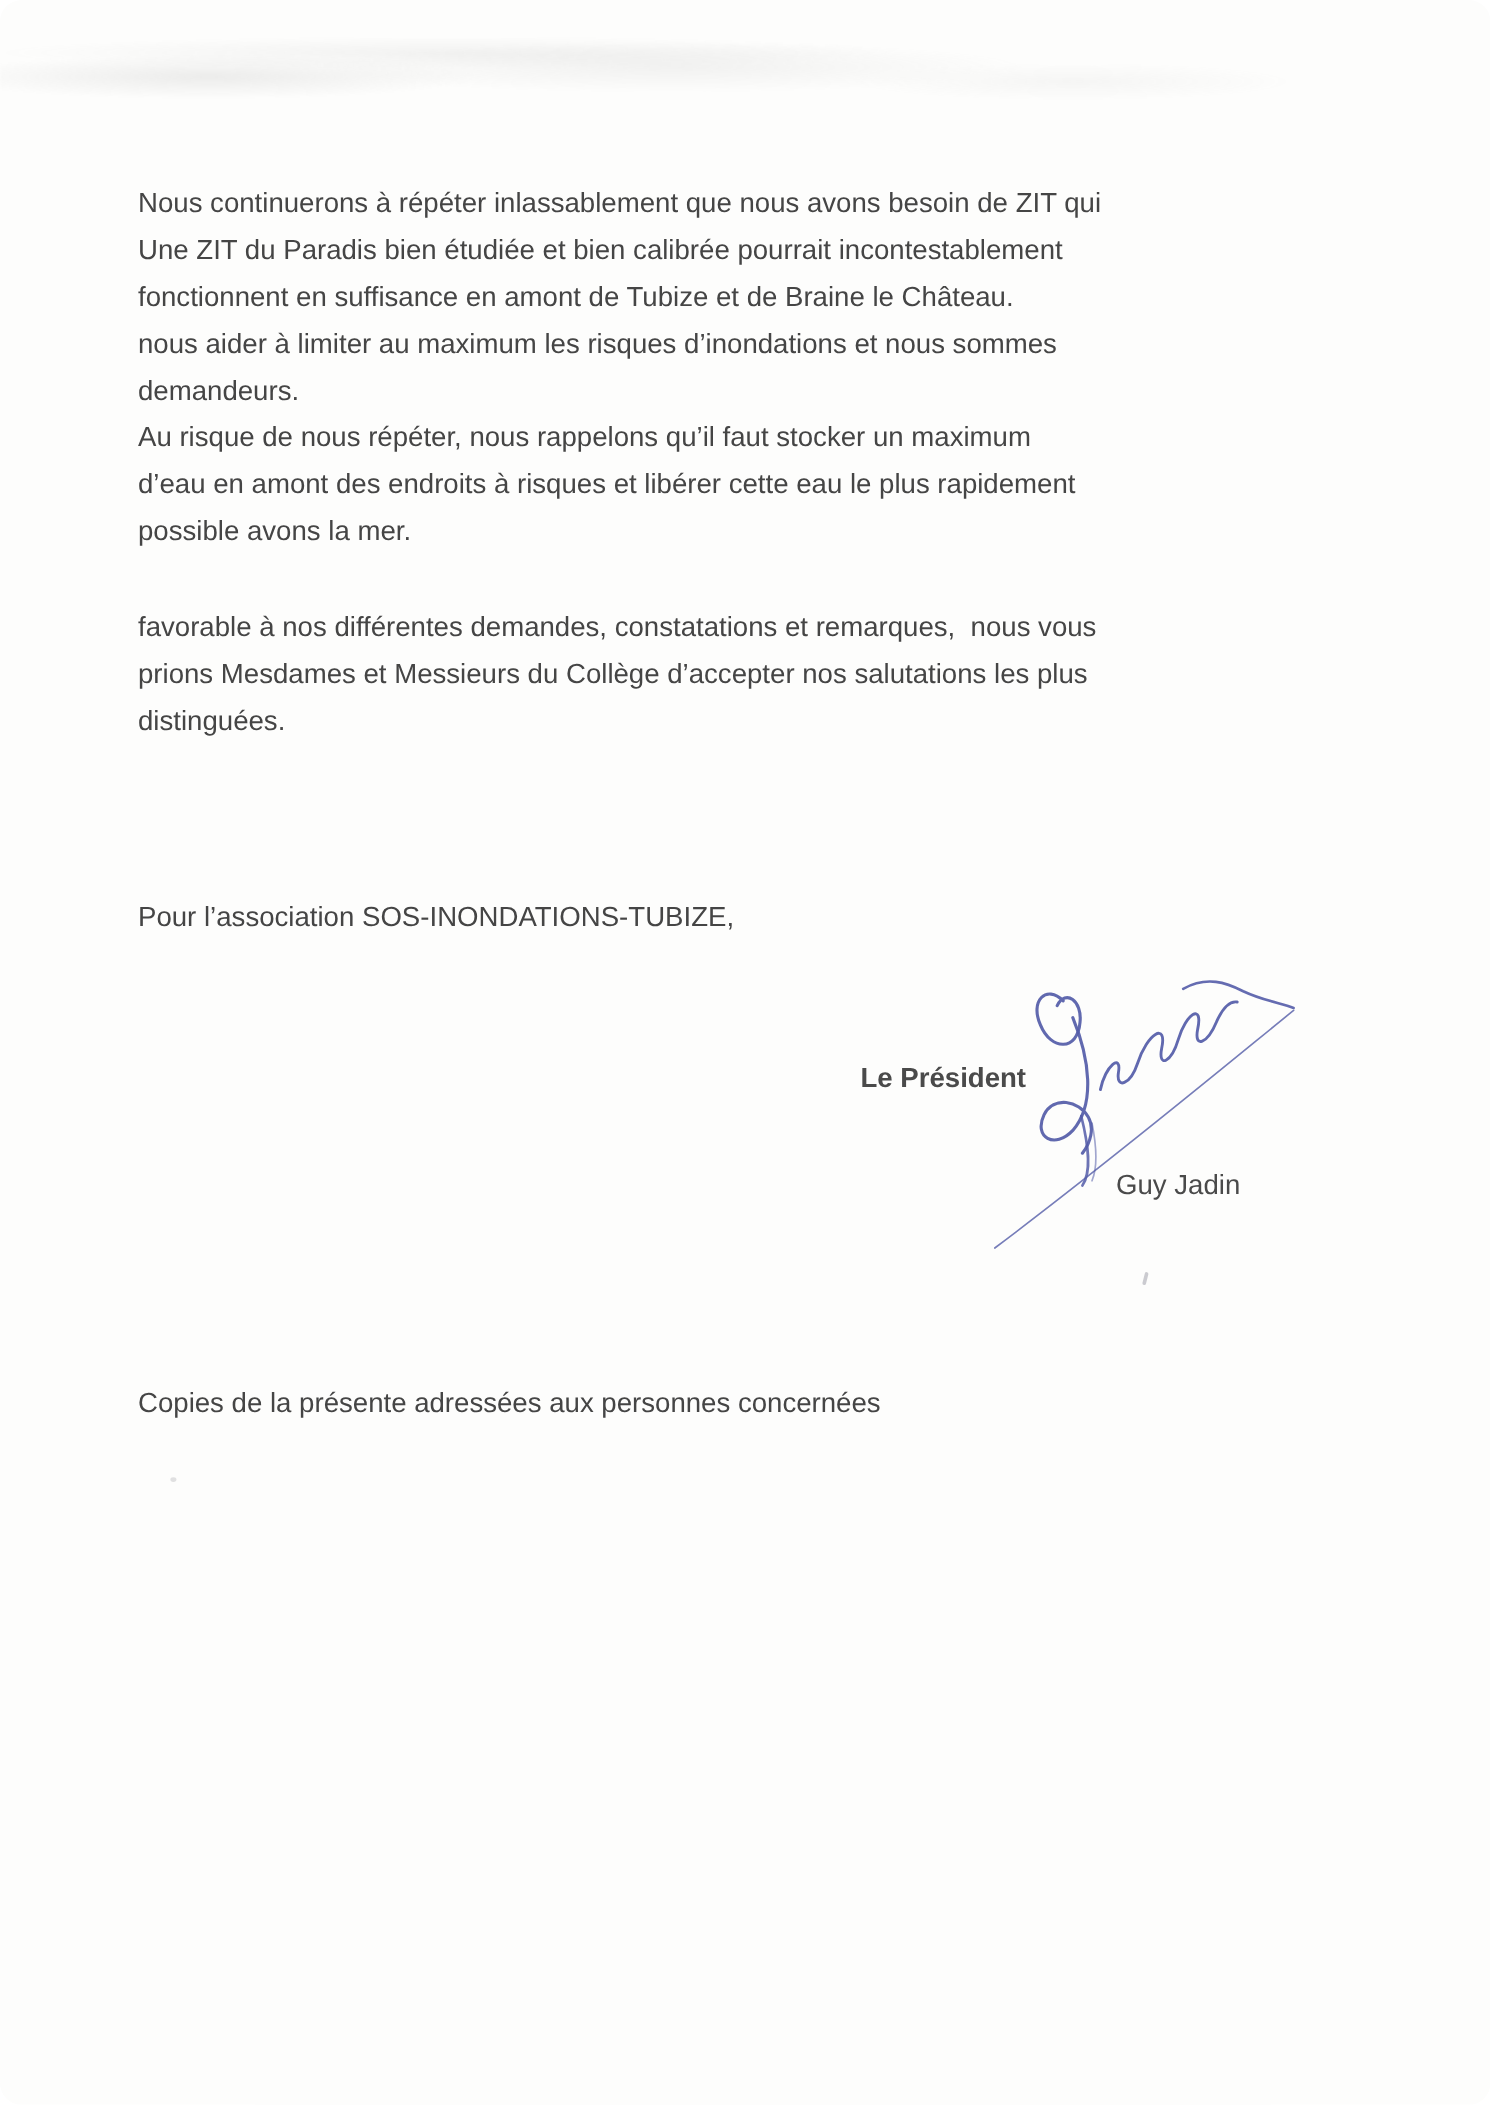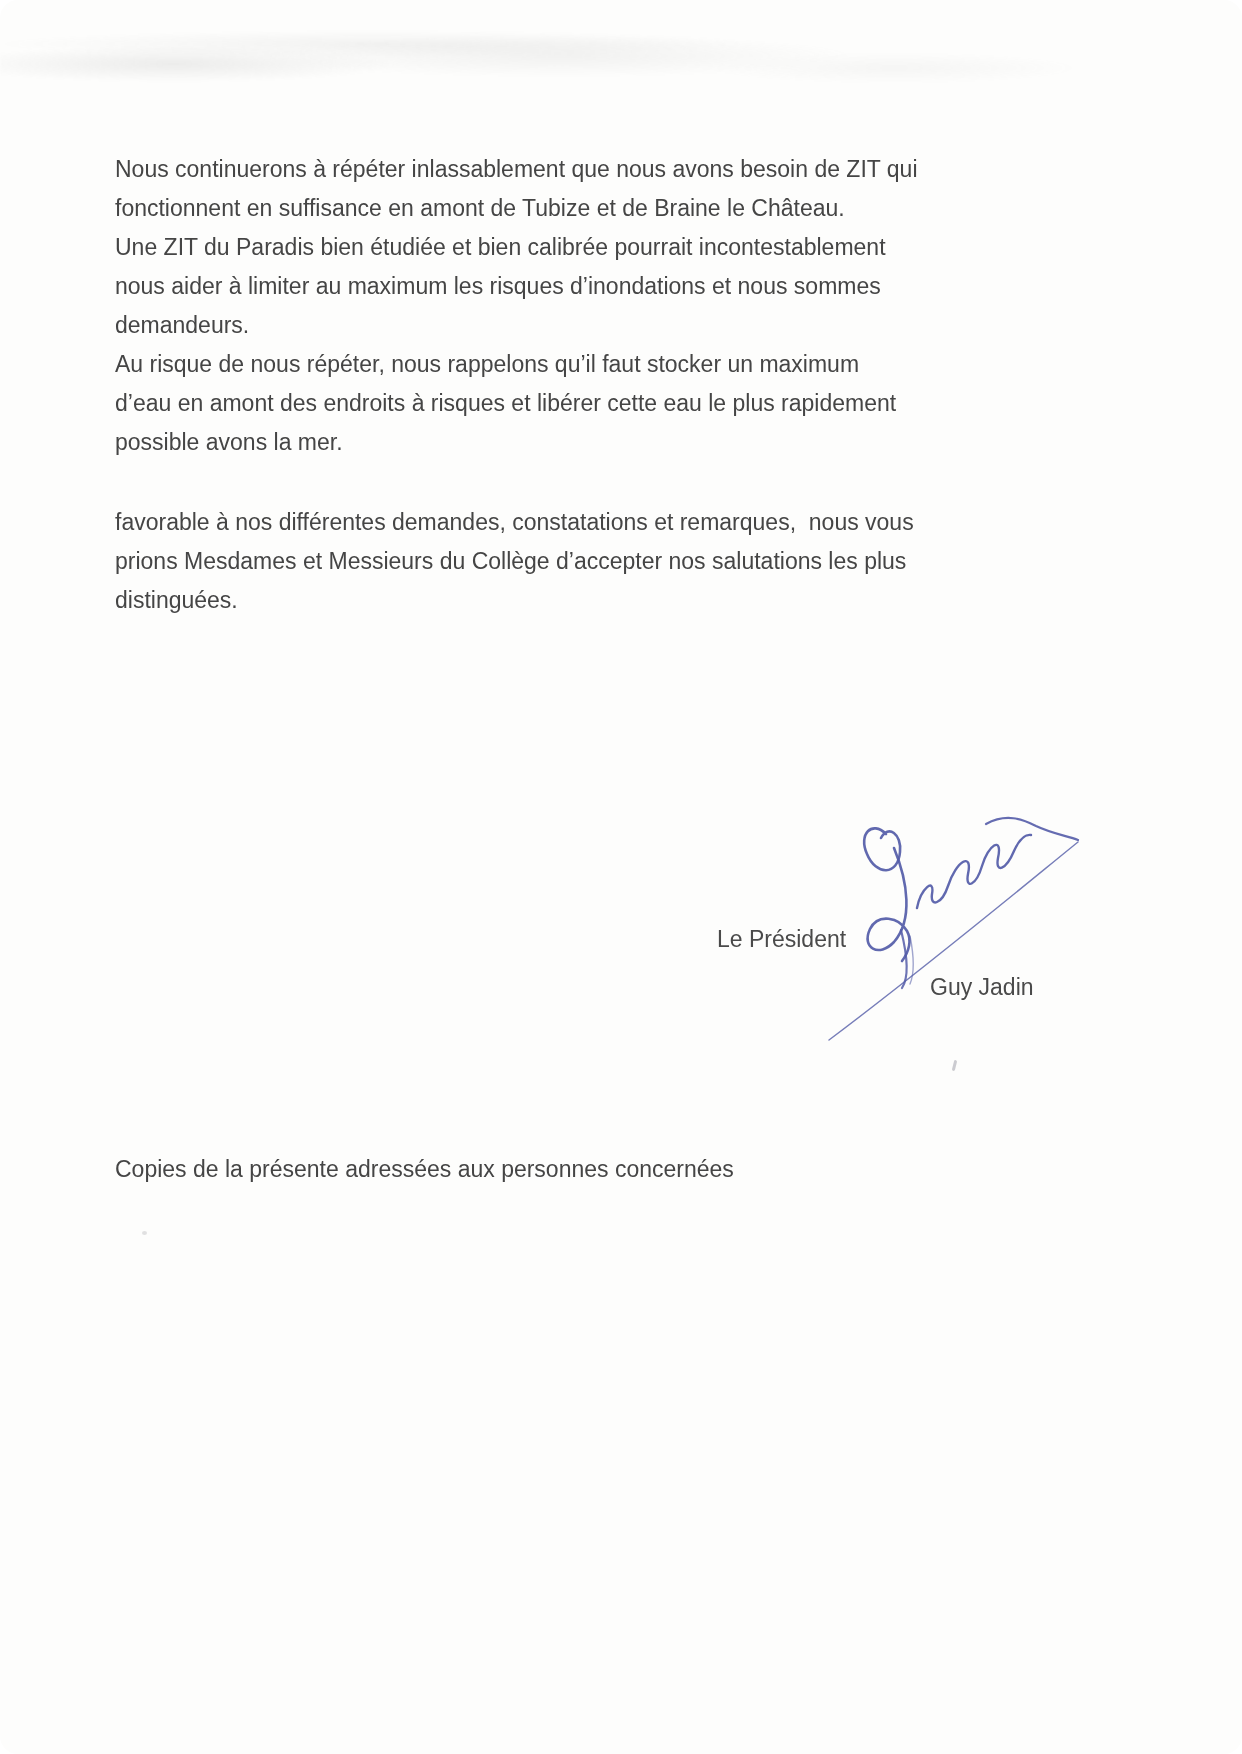--- a/index.html
+++ b/index.html
@@ -37,21 +37,21 @@
   #para1 { left: 115px; top: 150px; }
   #para2 { left: 115px; top: 503px; }
   #association { left: 115px; top: 745px; }
   .sig-label {
     position: absolute;
     font-size: 23px;
     line-height: 36px;
     color: #4a4a4a;
     white-space: pre;
   }
-  #sig-role { left: 717px; top: 921px; }
+  #sig-role { left: 717px; top: 880px; font-weight: bold; }
   #sig-name { left: 930px; top: 969px; }
   #signature-svg {
     position: absolute; left: 820px; top: 790px;
     width: 290px; height: 260px;
   }
   #signature-svg path {
     fill: none;
     stroke: var(--ink-color, #545ca8);
     stroke-linecap: round;
     stroke-linejoin: round;
@@ -81,35 +81,38 @@
 </style>
 </head>
 <body>
 
 <div class="page">
 
   <div class="scan-band"></div>
 
   <div class="block" id="para1">
     <div class="line">Nous continuerons à répéter inlassablement que nous avons besoin de ZIT qui</div>
+    <div class="line">Une ZIT du Paradis bien étudiée et bien calibrée pourrait incontestablement</div>
     <div class="line">fonctionnent en suffisance en amont de Tubize et de Braine le Château.</div>
-    <div class="line">Une ZIT du Paradis bien étudiée et bien calibrée pourrait incontestablement</div>
     <div class="line">nous aider à limiter au maximum les risques d’inondations et nous sommes</div>
     <div class="line">demandeurs.</div>
     <div class="line">Au risque de nous répéter, nous rappelons qu’il faut stocker un maximum</div>
     <div class="line">d’eau en amont des endroits à risques et libérer cette eau le plus rapidement</div>
     <div class="line">possible avons la mer.</div>
   </div>
 
   <div class="block" id="para2">
     <div class="line">favorable à nos différentes demandes, constatations et remarques,  nous vous</div>
     <div class="line">prions Mesdames et Messieurs du Collège d’accepter nos salutations les plus</div>
     <div class="line">distinguées.</div>
   </div>
 
+  <div class="block" id="association">
+    <div class="line">Pour l’association SOS-INONDATIONS-TUBIZE,</div>
+  </div>
 
   <svg id="signature-svg" viewBox="0 0 290 260" aria-hidden="true">
 
     <path d="M 66 44 C 52 30 38 44 47 64 C 56 86 78 86 80 62 C 82 44 68 34 61 48" stroke-width="2.6" opacity="0.92"></path>
     <path d="M 74 58 C 88 92 93 130 74 152 C 59 168 41 158 50 139 C 58 123 79 127 87 141 C 92 150 89 162 82 171" stroke-width="2.6" opacity="0.92"></path>
 
     <path d="M 81 140 C 87 164 90 186 82 198" stroke-width="2.2" opacity="0.85"></path>
     <path d="M 90 146 C 94 166 95 182 90 194" stroke-width="1.4" opacity="0.55"></path>
 
     <path d="M 97 118 C 101 98 115 87 112 104 C 110 118 122 114 128 96 C 136 71 153 61 148 84 C 145 100 156 96 162 76 C 168 55 183 45 178 68 C 175 84 186 80 194 61 C 199 50 205 44 211 45" stroke-width="2.4" opacity="0.92"></path>

